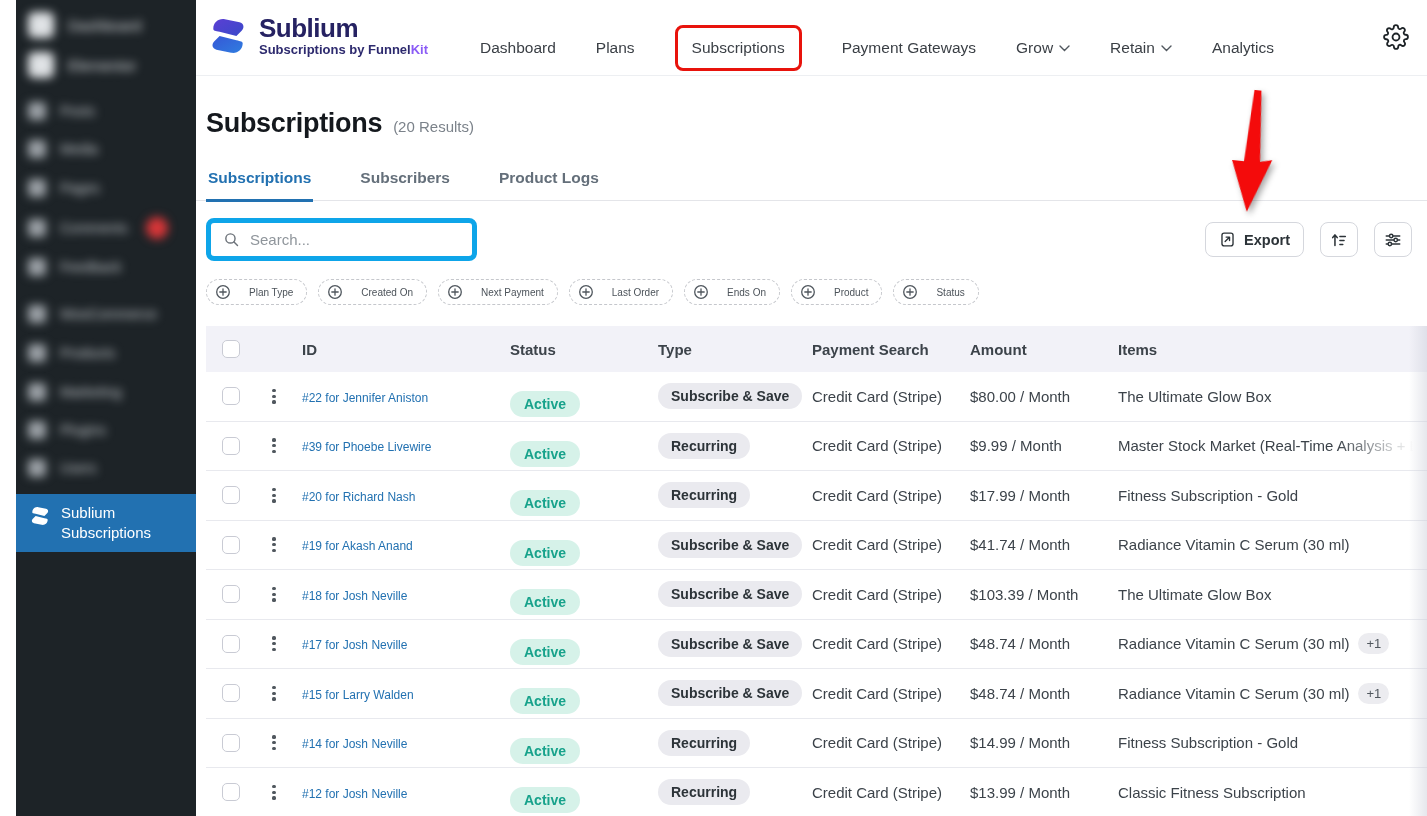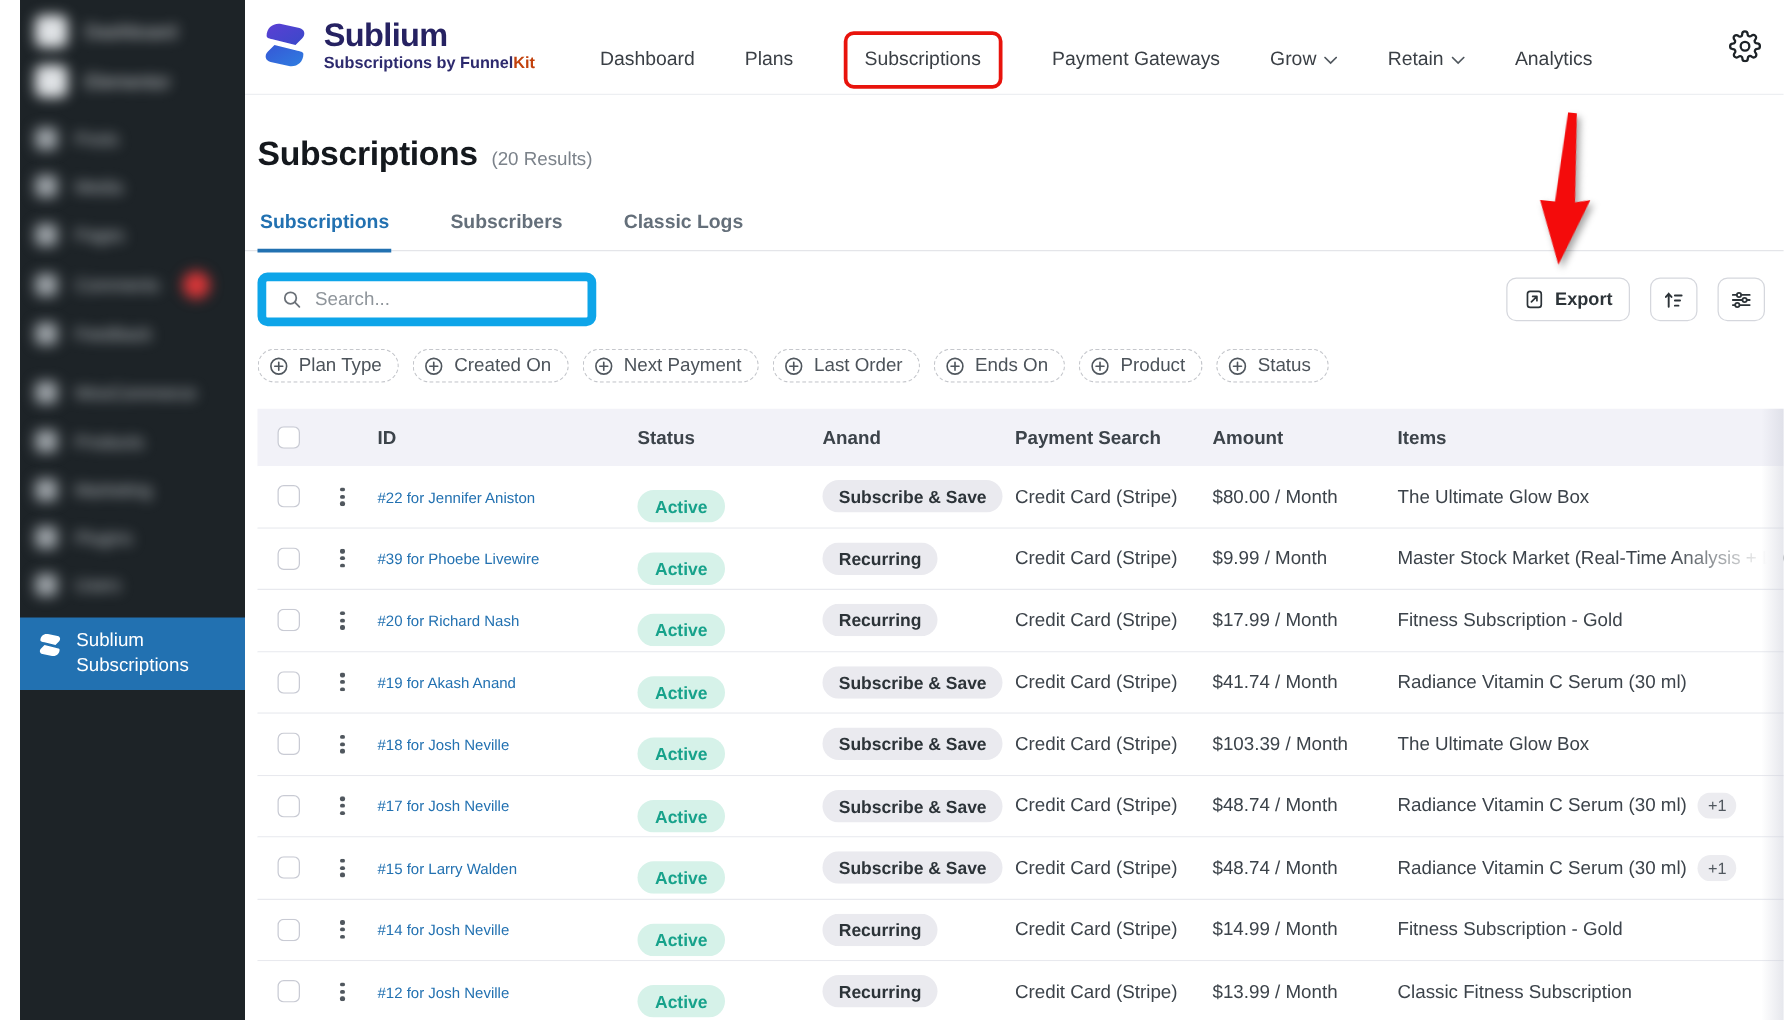--- a/index.html
+++ b/index.html
@@ -31,21 +31,21 @@
   .submenu-item { display:block; height:31.6px; line-height:31.6px; padding-left:14px;
     color:#b1b7bc; font-size:14px; text-decoration:none; cursor:pointer; white-space:nowrap; }
   .submenu-item.active { color:#ffffff; font-weight:700; }
 
   
   .topbar { position:absolute; left:180px; top:0; width:1247px; height:76px; background:#fff;
     border-bottom:1px solid #edeff2; z-index:4; }
   .logo { position:absolute; left:27px; top:15px; display:flex; gap:10px; align-items:center; cursor:pointer; }
   .logo-text .logo-title { font-size:26px; font-weight:700; color:#262262; line-height:26px; letter-spacing:-0.5px; }
   .logo-sub { font-size:13px; font-weight:700; color:#2d2a6e; margin-top:1px; }
-  .logo-sub .kit { color:#c2410c; }
+  .logo-sub .kit { color:#8b5cf6; }
 
   .topnav { position:absolute; left:300px; top:0; height:96px; display:flex; align-items:center; gap:40px; }
   .nav-item { display:flex; align-items:center; gap:6px; font-size:15.5px; color:#3a3f45; cursor:pointer; white-space:nowrap; padding:4px 0; }
   .nav-item .caret { display:none; }
   .nav-item.has-caret .caret { display:block; }
   .nav-item.annotated { border:3px solid #e8130c; border-radius:8px; padding:11px 14px; }
 
   .gear-btn { position:absolute; right:16px; top:22px; width:30px; height:30px; display:flex; align-items:center; justify-content:center; cursor:pointer; }
 
   
@@ -54,34 +54,34 @@
   .title-row { padding:32px 0 0 26px; display:flex; align-items:baseline; gap:11px; }
   .page-title { font-size:27px; font-weight:700; color:#14181d; letter-spacing:-0.3px; }
   .results-count { font-size:15px; color:#7b828a; }
 
   .tabs { display:flex; gap:45px; margin-top:24px; padding-left:26px; border-bottom:1px solid #e4e5e9; }
   .tab { font-size:15.5px; font-weight:700; color:#646f7a; padding:6px 2px 12px;
     border-bottom:3px solid transparent; margin-bottom:-2px; cursor:pointer; }
   .tab.active { color:#2271b1; border-bottom-color:#2271b1; }
 
   .search-row { position:relative; margin:17px 15px 0 26px; height:43px; }
-  .search-box { position:absolute; left:0; top:0; width:271px; height:43px; border:7px solid #0ea5e9;
+  .search-box { position:absolute; left:0; top:0; width:271px; height:43px; border:5px solid #0ea5e9;
     border-radius:8px; background:#fff; display:flex; align-items:center; gap:10px; padding:0 12px; }
   .search-box input { border:none; outline:none; font-size:15px; color:#3c434a; width:200px;
     font-family:"Liberation Sans", sans-serif; background:transparent; }
   .search-box input::placeholder { color:#8f959b; }
   .toolbar { position:absolute; right:0; top:4px; display:flex; gap:16px; }
   .btn { height:35px; border:1px solid #d5d7dd; border-radius:8px; background:#fff; display:flex;
     align-items:center; gap:8px; padding:0 13px; font-size:14.5px; font-weight:600; color:#2c3338; cursor:pointer;
     font-family:"Liberation Sans", sans-serif; }
   .btn.icon-only { width:38px; justify-content:center; padding:0; }
 
   .chips-row { display:flex; gap:11px; margin:18px 0 0 26px; }
-  .chip { display:flex; align-items:center; gap:8px; border:1.5px dashed #c5c7cc; border-radius:15px;
-    background:#fff; padding:4px 13px 4px 8px; font-size:15px; color:#4c535a; cursor:pointer;
+  .chip { display:flex; align-items:center; gap:18px; border:1.5px dashed #c5c7cc; border-radius:15px;
+    background:#fff; padding:4px 13px 4px 8px; font-size:10px; color:#4c535a; cursor:pointer;
     font-family:"Liberation Sans", sans-serif; white-space:nowrap; }
 
   
   .table { position:relative; margin:21px 0 0 26px; width:1221px; }
   .thead, .trow { display:grid; grid-template-columns:48px 40px 208px 148px 154px 158px 148px 1fr; align-items:center; }
   .thead { height:46px; background:#f2f2f8; font-size:14.5px; font-weight:600; color:#2c3338; }
   .trow { height:49.5px; background:#fff; border-bottom:1px solid #e8e9ee; }
   .cell { padding-left:8px; font-size:15px; color:#3c434a; white-space:nowrap; overflow:hidden; }
   .c-check { padding-left:16px; }
   .checkbox { display:block; width:18px; height:18px; border:1.6px solid #c9cbd4; border-radius:5px; background:#fff; cursor:pointer; }
@@ -260,21 +260,21 @@
 <div class="main">
 
   <div class="title-row">
     <span class="page-title">Subscriptions</span>
     <span class="results-count">(20 Results)</span>
   </div>
 
   <div class="tabs">
     <div class="tab active">Subscriptions</div>
     <div class="tab">Subscribers</div>
-    <div class="tab">Classic Logs</div>
+    <div class="tab">Product Logs</div>
   </div>
 
   <div class="search-row">
     <div class="search-box">
       <svg width="17" height="17" viewBox="0 0 24 24" fill="none" stroke="#6b7178" stroke-width="2" stroke-linecap="round">
         <circle cx="10.5" cy="10.5" r="6.5"></circle>
           <path d="M15.5 15.5 L20.5 20.5"></path>
       </svg>
       <input type="text" placeholder="Search..." style="">
     </div>
@@ -356,21 +356,21 @@
     </div>
 
   <div class="table">
     <div class="thead">
       <div class="cell c-check">
           <span class="checkbox"></span>
         </div>
       <div class="cell c-kebab"></div>
       <div class="cell">ID</div>
       <div class="cell">Status</div>
-      <div class="cell">Anand</div>
+      <div class="cell">Type</div>
       <div class="cell">Payment Search</div>
       <div class="cell">Amount</div>
       <div class="cell">Items</div>
     </div>
     <div id="tbody">
         <div class="trow">
     <div class="cell c-check">
             <span class="checkbox"></span>
           </div>
     <div class="cell c-kebab">

